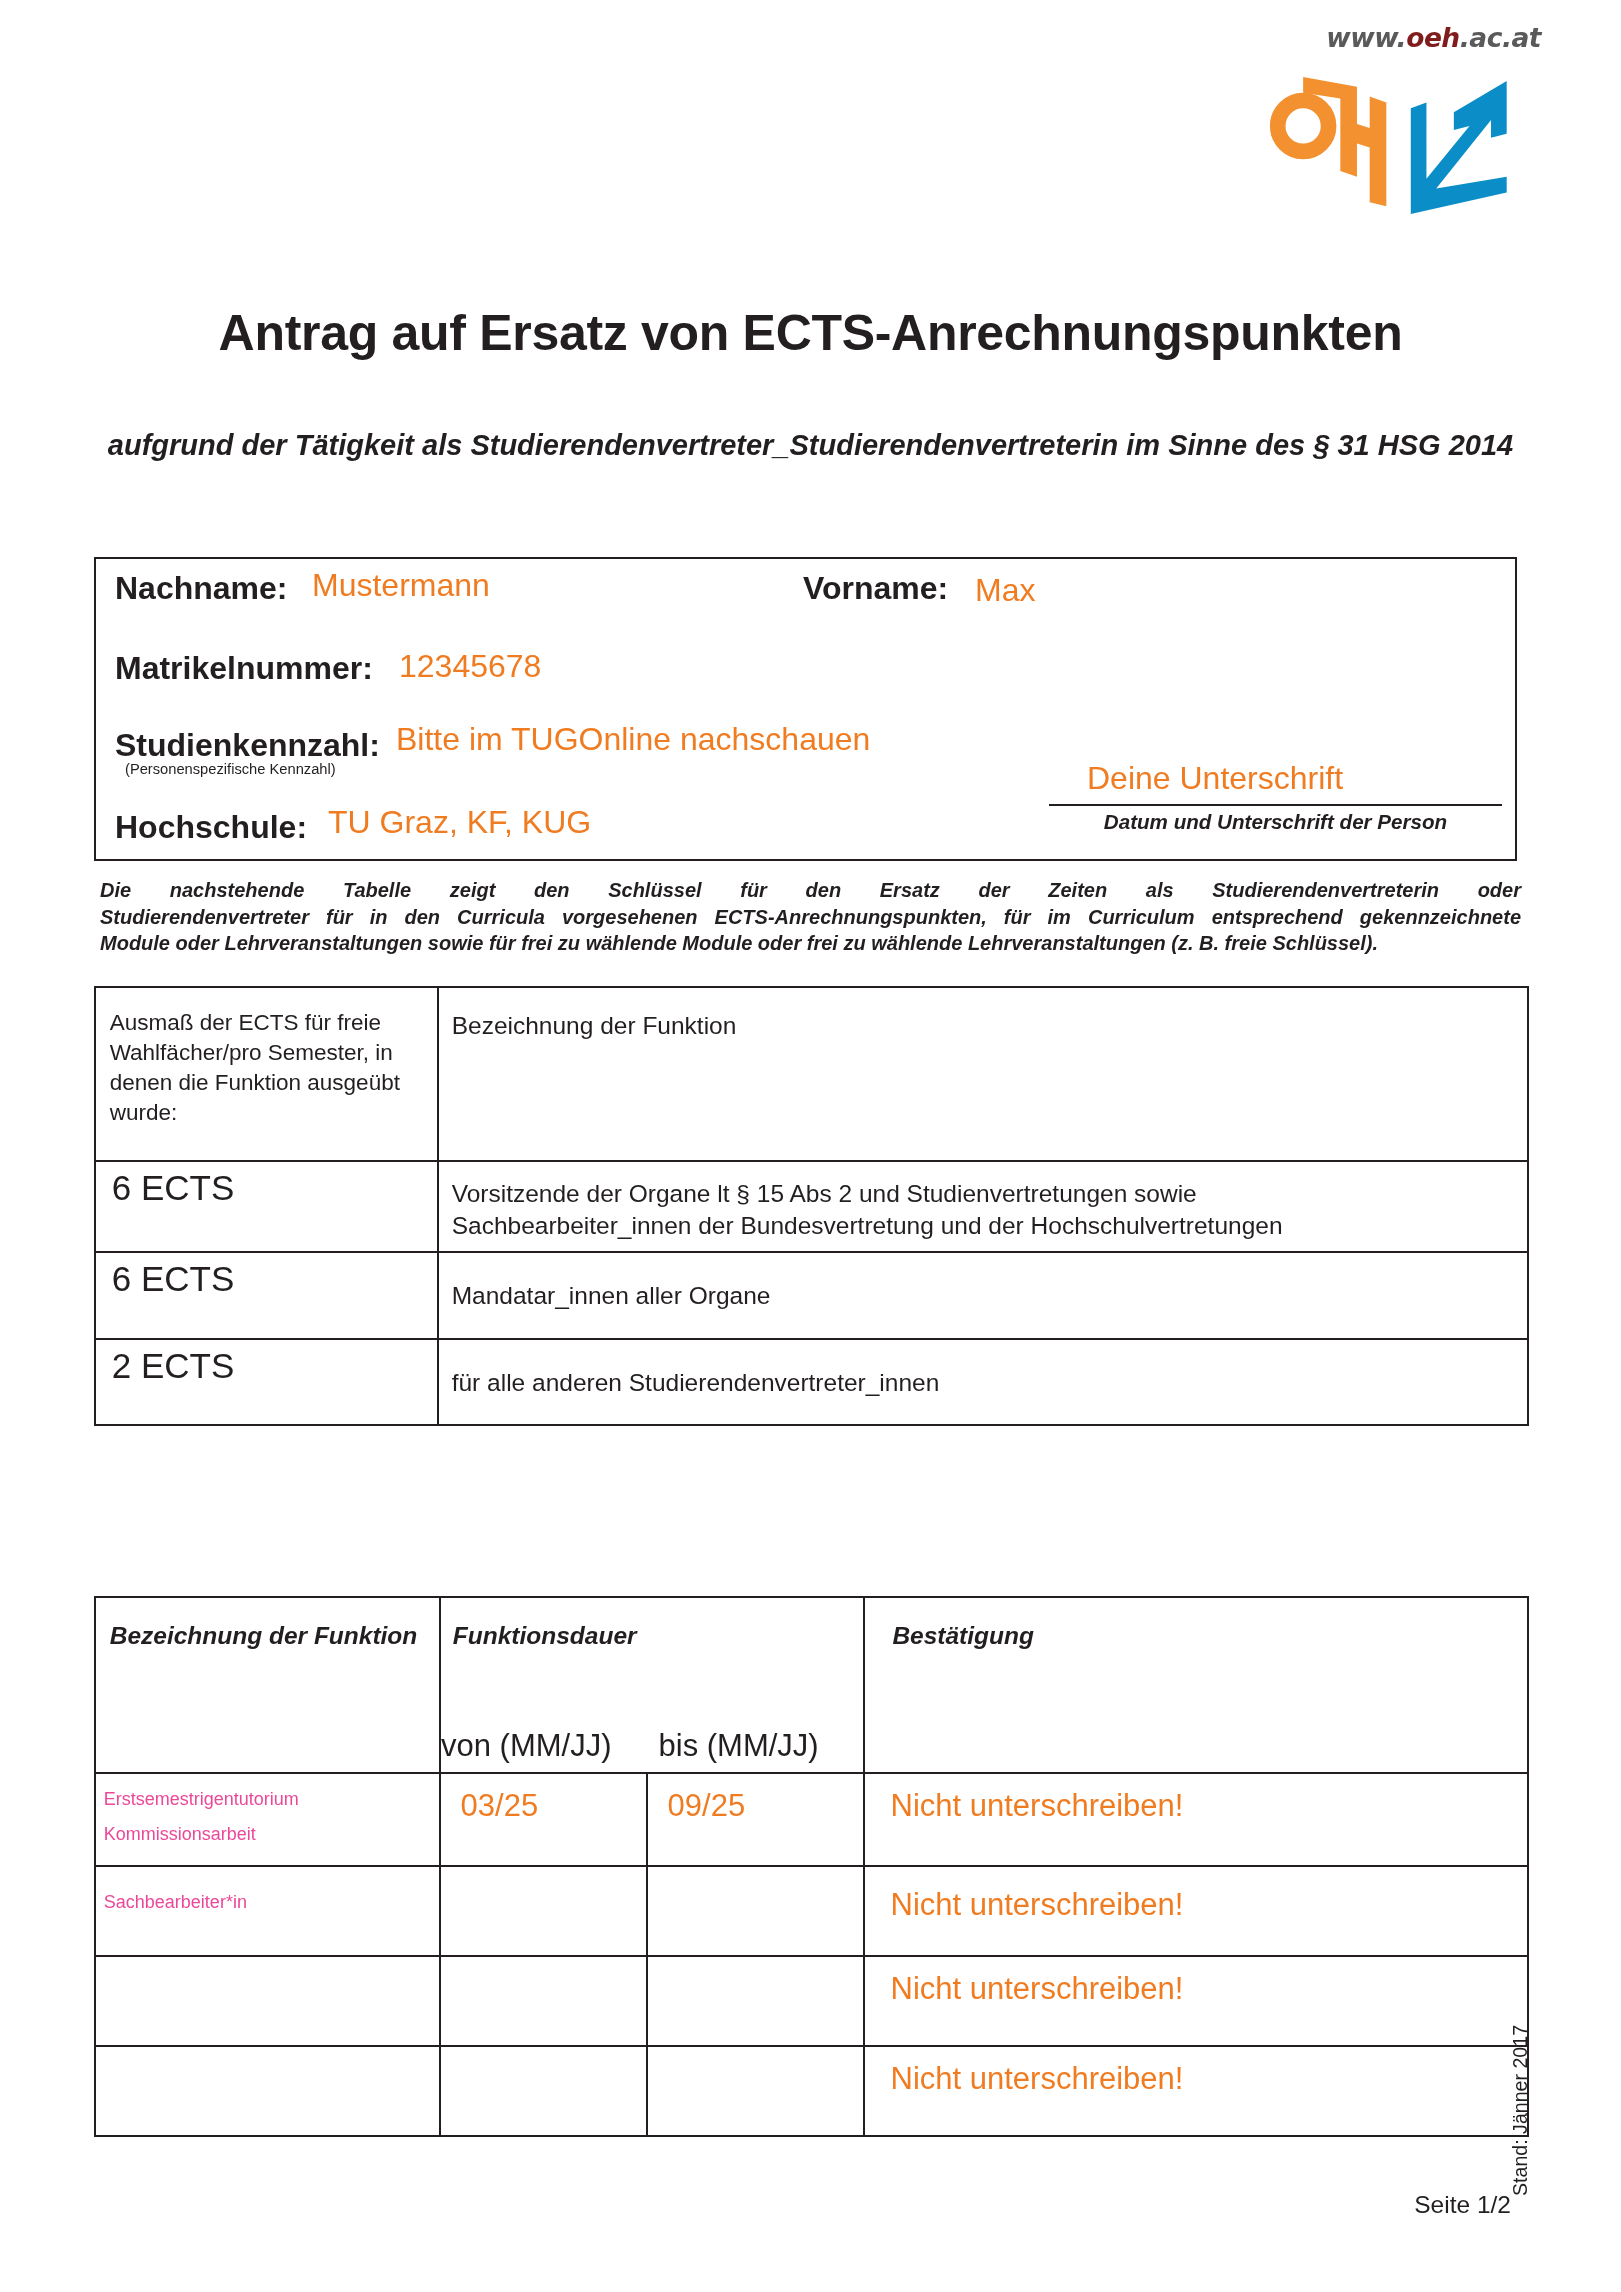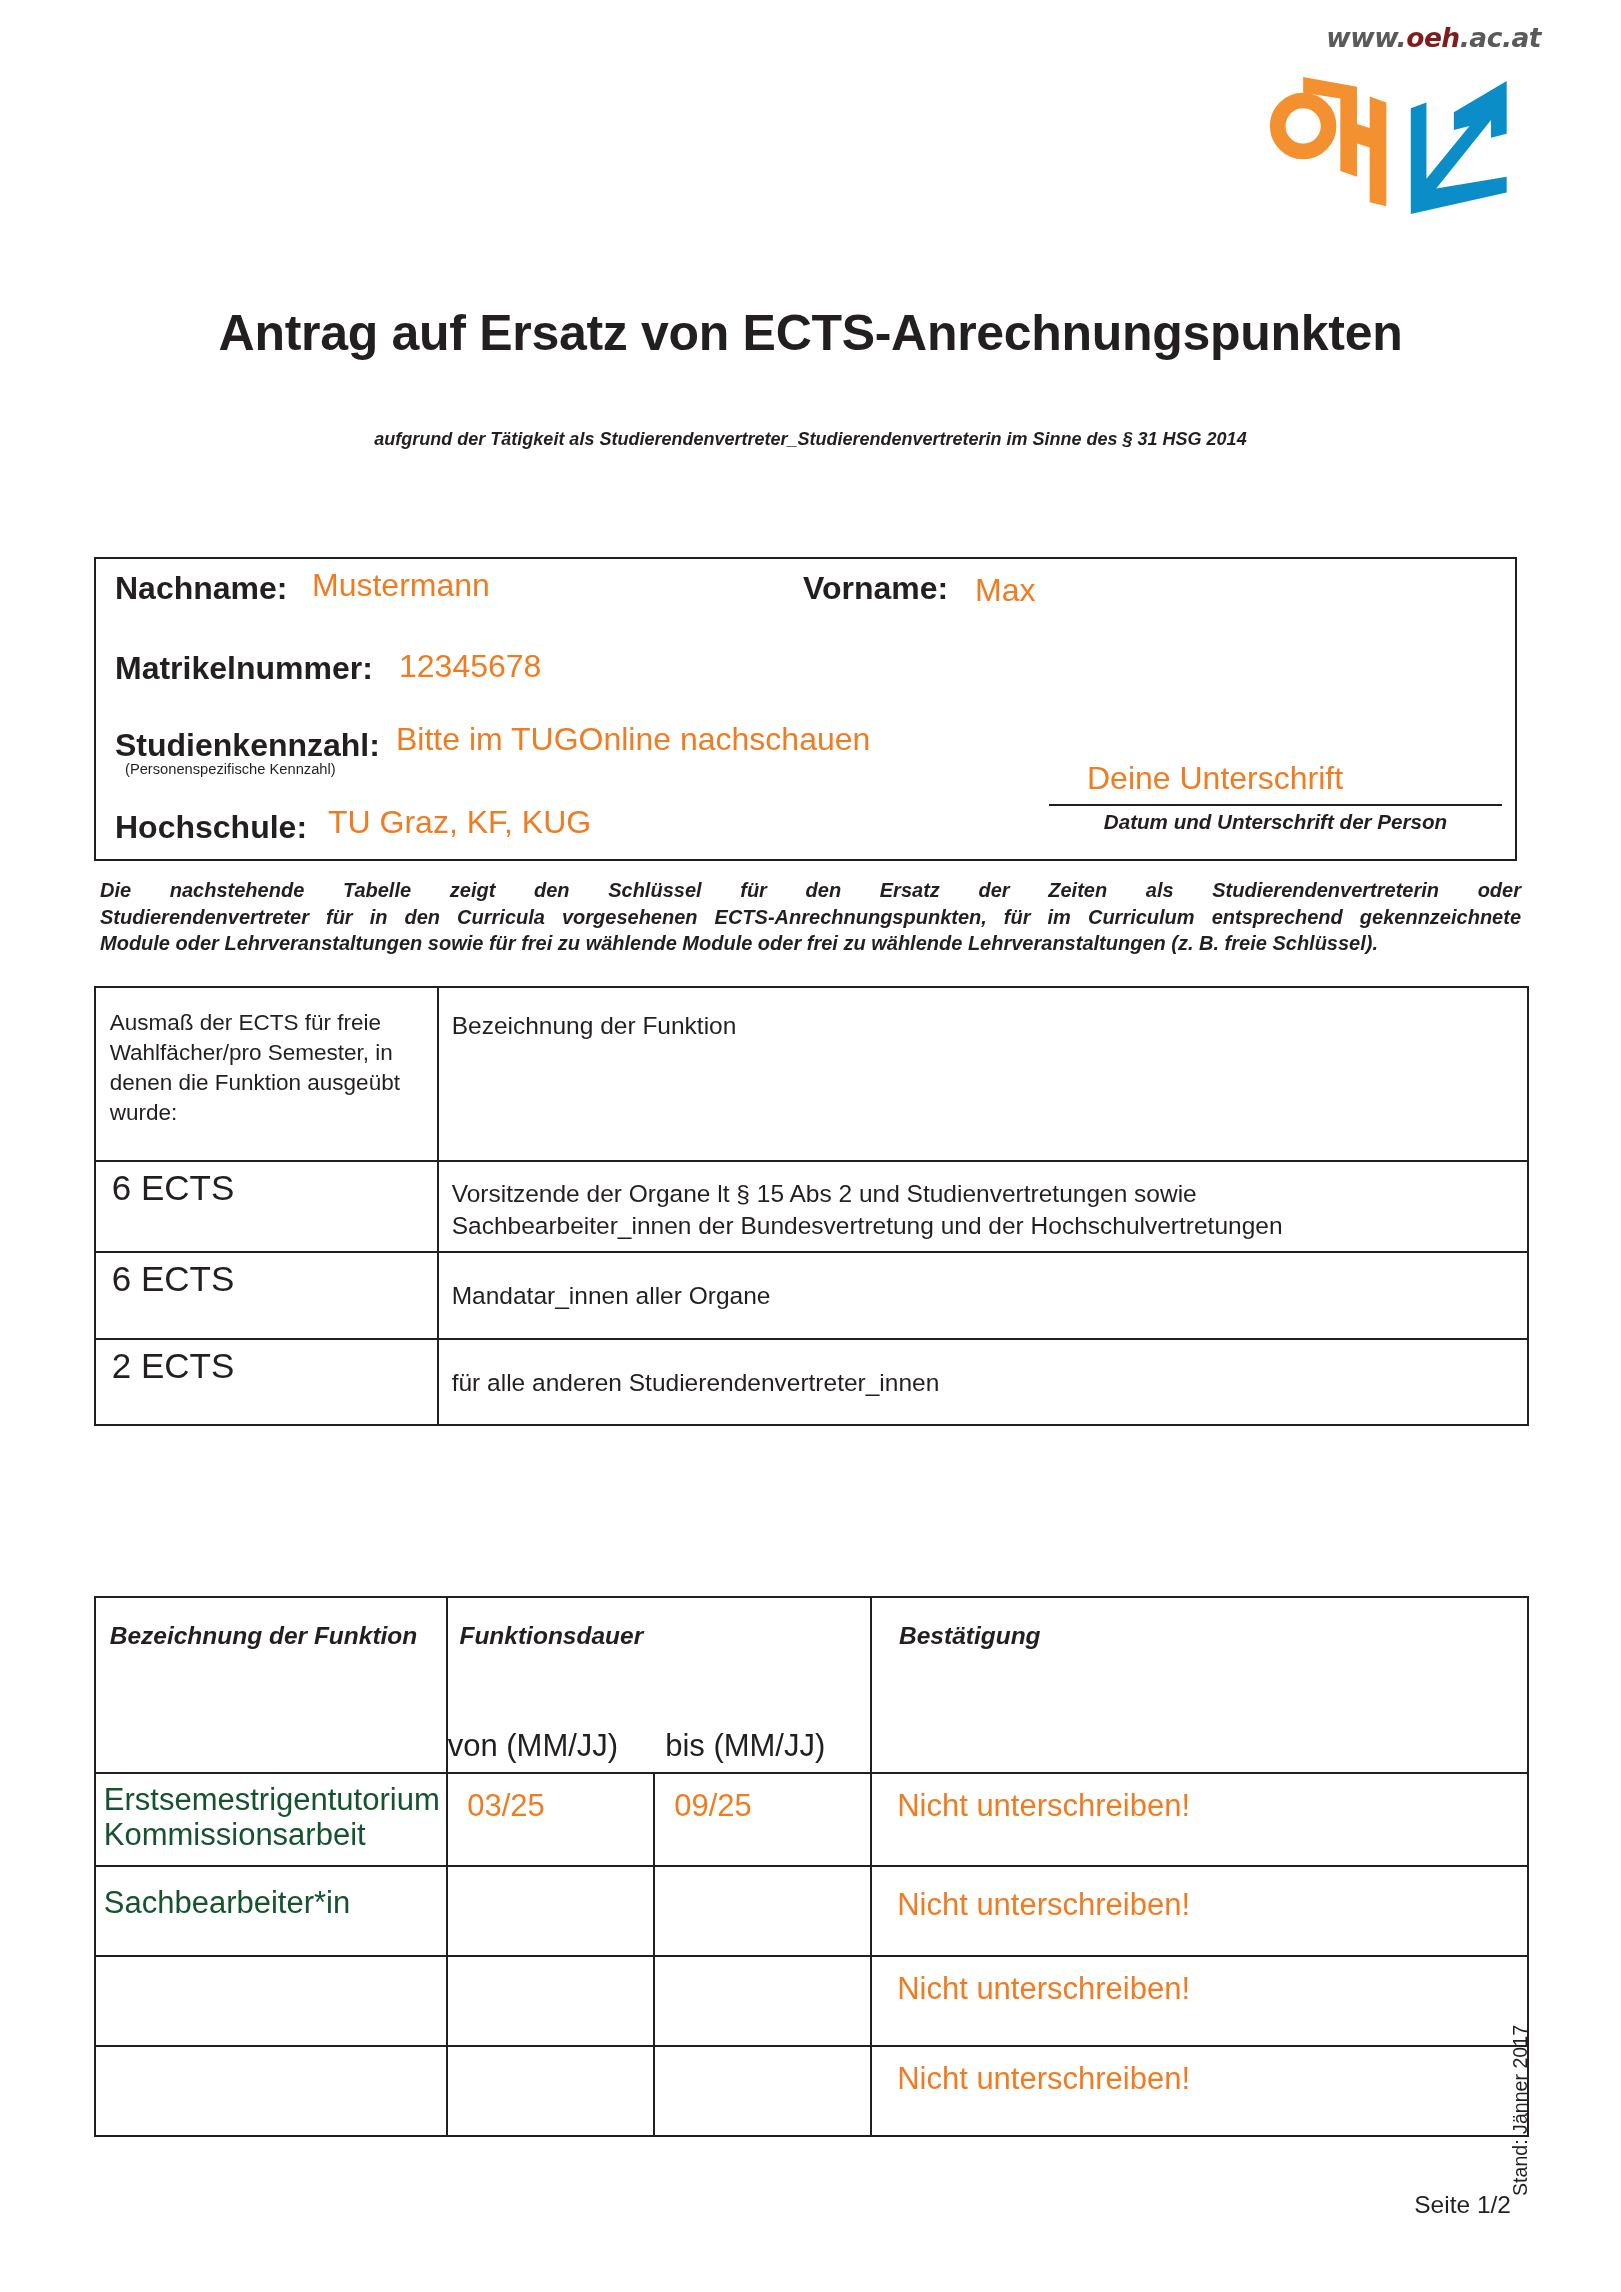--- a/index.html
+++ b/index.html
@@ -3,21 +3,21 @@
 <meta charset="utf-8">
 <style>
   html, body { margin: 0; padding: 0; background: #ffffff; }
   body { width: 1621px; height: 2293px; position: relative; overflow: hidden;
          font-family: "Liberation Sans", sans-serif; color: #231f20; }
   .abs { position: absolute; }
   .url { top: 21.6px; right: 80px; font-size: 26.5px; font-weight: bold; font-style: italic; color: #5a5a5a; font-family: "DejaVu Sans", sans-serif; letter-spacing: -0.5px; }
   .url .oeh { color: #7f1d1d; }
   .logo { left: 1264px; top: 69px; width: 274px; height: 157px; }
   .title { left: 0; width: 1621px; top: 304px; text-align: center; font-size: 50px; font-weight: bold; letter-spacing: -0.3px; }
-  .subtitle { left: 0; width: 1621px; top: 429px; text-align: center; font-size: 18px; font-weight: bold; font-style: italic; }
+  .subtitle { left: 0; width: 1621px; top: 429px; text-align: center; font-size: 29px; font-weight: bold; font-style: italic; }
 
   .box { left: 94px; top: 557px; width: 1423px; height: 304px; border: 2.9px solid #231f20; box-sizing: border-box; }
   .lbl { font-size: 32px; font-weight: bold; white-space: nowrap; }
   .val { font-size: 32px; color: #f07c22; white-space: nowrap; }
   .tiny { font-size: 14.7px; white-space: nowrap; }
   .sigline { left: 1049px; top: 804px; width: 453px; height: 2px; background: #231f20; }
   .sigcap { left: 1049px; top: 810px; width: 453px; text-align: center; font-size: 20.6px; font-weight: bold; font-style: italic; }
 
   .para { left: 100px; top: 877px; width: 1421px; font-size: 20px; font-weight: bold; font-style: italic; line-height: 26.5px; text-align: justify; }
   .para div { text-align-last: justify; }
@@ -36,21 +36,21 @@
 
   .t2 { left: 94px; top: 1596px; width: 1435px; }
   .t2 .h { font-size: 24.5px; font-weight: bold; font-style: italic; line-height: 32px; }
   .t2 td.hc1 { width: 345px; height: 176px; padding: 21.6px 9.8px 0 13.7px; }
   .t2 td.hc2 { padding: 21.6px 9.8px 0 11.8px; position: relative; }
   .t2 td.hc3 { padding: 21.6px 9.8px 0 27.4px; }
   .vonbis { position: absolute; left: 0; bottom: 9.8px; font-size: 31px; white-space: nowrap; font-weight: normal; font-style: normal; }
   .vonbis span:last-child { margin-left: 47px; }
   .t2 .row td { height: 90px; }
   .t2 .row.r1 td { height: 93px; }
-  .t2 .fn { font-size: 31px; line-height: 35px; color: #14532d; padding: 7.8px 5.9px 0 7.8px; }
+  .t2 .fn { font-size: 18px; line-height: 35px; color: #ec4899; padding: 7.8px 5.9px 0 7.8px; }
   .t2 .date { font-size: 31px; color: #f07c22; padding: 13.7px 0 0 19.6px; }
   .t2 .conf { font-size: 31px; color: #f07c22; padding: 13.7px 0 0 25.5px; }
   .stand { left: 1509px; top: 2196px; font-size: 19.6px; transform: rotate(-90deg); transform-origin: left top; white-space: nowrap; }
   .seite { right: 110px; top: 2191px; font-size: 24.5px; }
 </style>
 </head>
 <body>
 
 <div class="abs url"><span>www.</span><span class="oeh">oeh</span><span>.ac.at</span></div>
 

